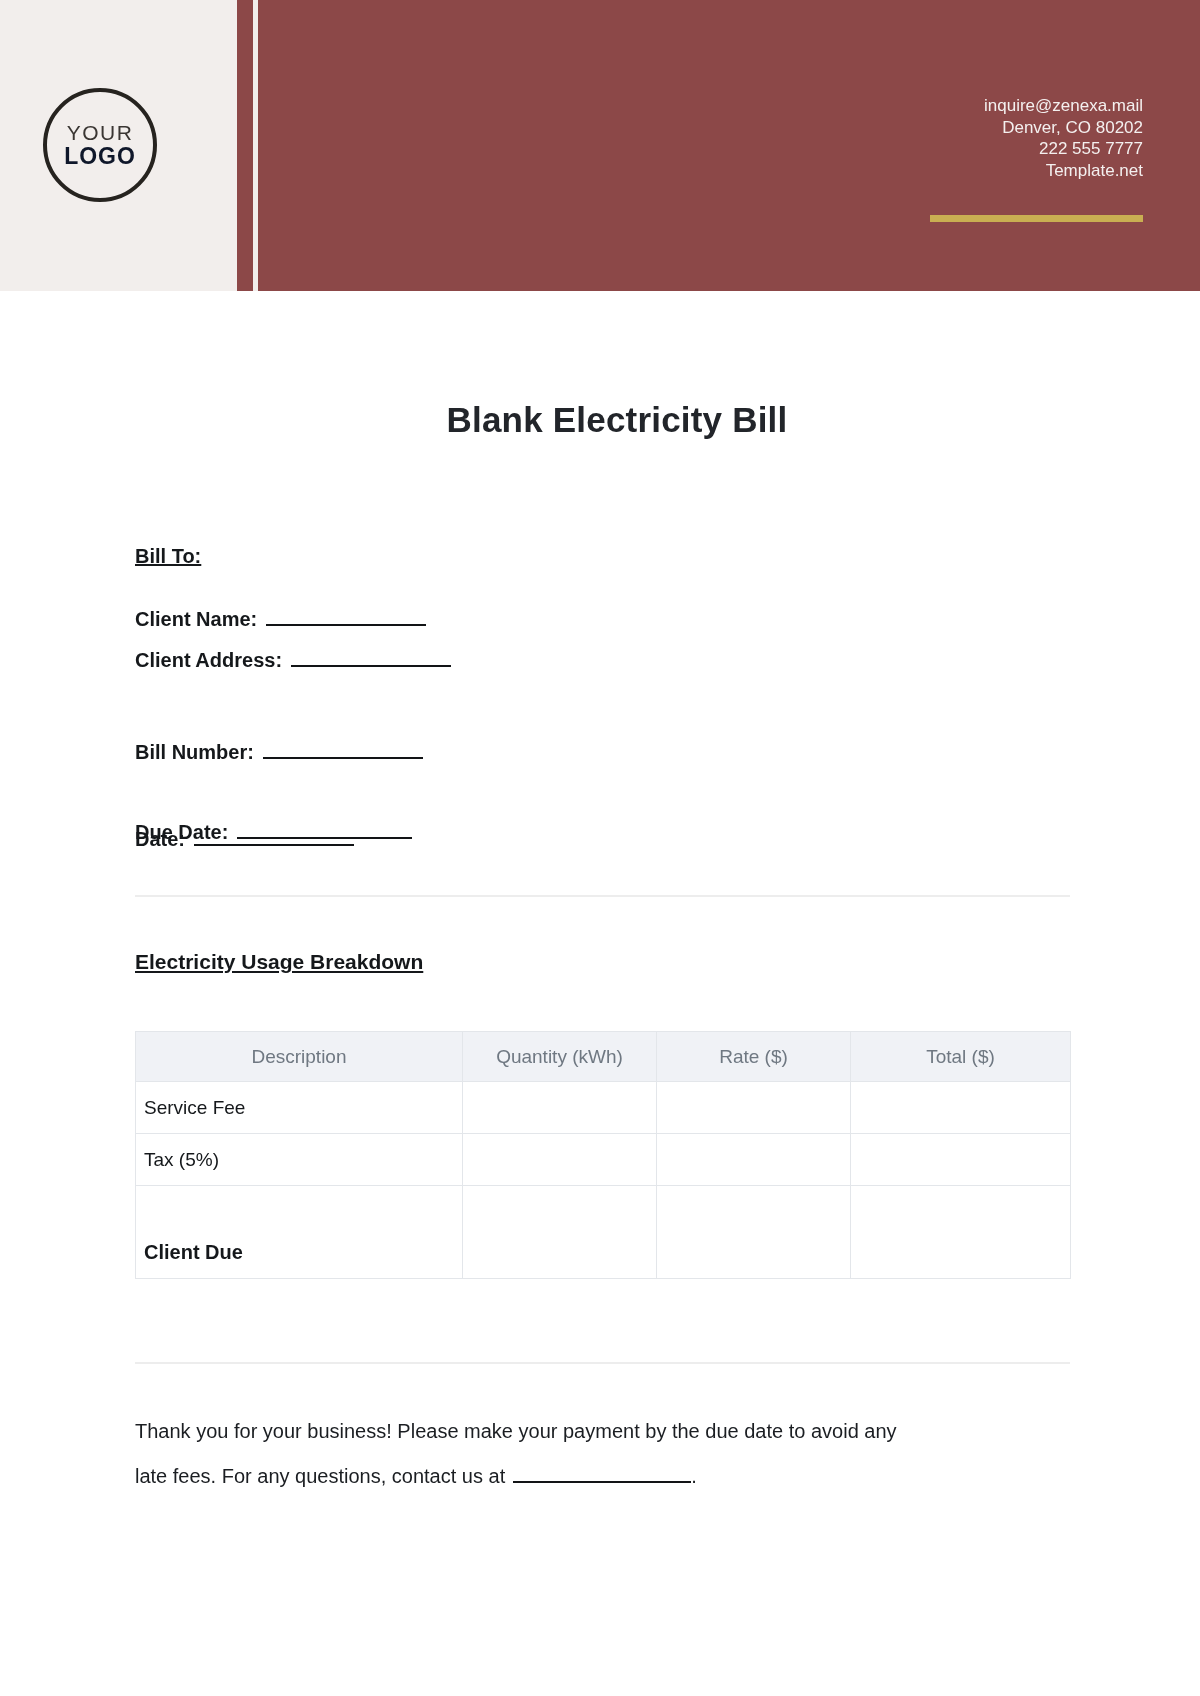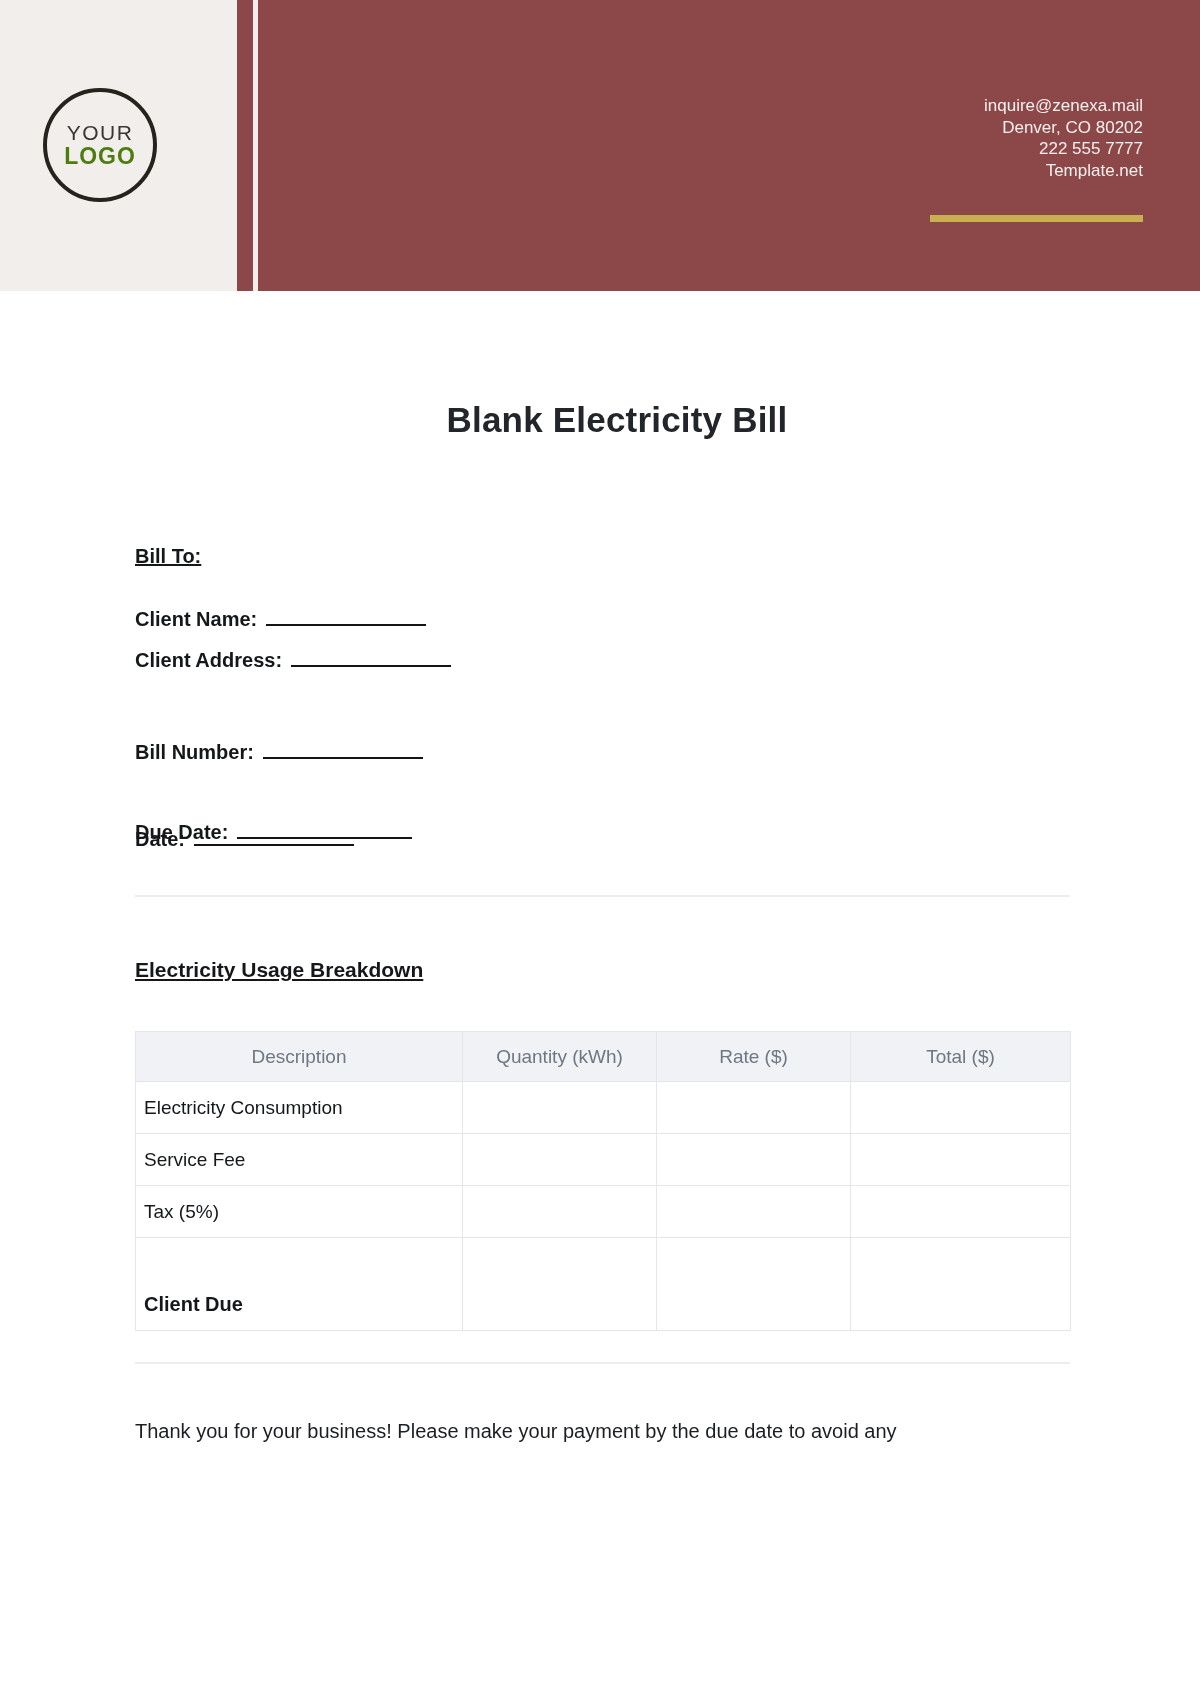--- a/index.html
+++ b/index.html
@@ -16,21 +16,21 @@
   .header-strip{position:absolute;top:0;left:237px;width:16px;height:291px;background:var(--maroon,#8C4848);}
   .header-main{position:absolute;top:0;left:258px;width:942px;height:291px;background:var(--maroon,#8C4848);}
   .logo-circle{
     position:absolute;top:88px;left:43px;width:106px;height:106px;
     border:4px solid #26231F;border-radius:50%;
     display:flex;flex-direction:column;align-items:center;justify-content:center;
     line-height:1.05;
     text-align:right;
   }
   .logo-your{font-size:21px;font-weight:400;letter-spacing:1.5px;color:#3A3633;}
-  .logo-logo{font-size:23px;font-weight:700;letter-spacing:1px;color:#4d7c0f;}
+  .logo-logo{font-size:23px;font-weight:700;letter-spacing:1px;color:#0f172a;}
   .contact{
     position:absolute;top:95px;right:57px;text-align:right;
     color:#F4F0EF;font-size:17px;line-height:21.5px;font-weight:400;
   }
   .gold-bar{position:absolute;top:215px;right:57px;width:213px;height:7px;background:var(--gold,#C9AF52);}
 
   
   .title{
     position:absolute;top:400px;left:17px;width:1200px;margin:0;
     text-align:center;font-size:35px;font-weight:700;color:#22252A;
@@ -117,44 +117,38 @@
   </div>
   <div class="field" style="top:778px;margin-top:47px;">
     <span>Date:</span><span class="blank"></span>
   </div>
   <div class="field" style="top:818px;">
     <span>Due Date:</span><span class="blank blank-wide"></span>
   </div>
 
   <div class="divider" style="top:895px;"></div>
 
-  <h2 class="section-heading" style="top:950px;font-size:21px;margin-top:8px;">Electricity Usage Breakdown</h2>
+  <h2 class="section-heading" style="top:950px;font-size:21px;">Electricity Usage Breakdown</h2>
 
   <table class="usage-table">
     <colgroup>
       <col style="width:327px;">
         <col style="width:194px;">
         <col style="width:194px;">
         <col style="width:220px;">
     </colgroup>
     <thead>
       <tr>
         <th>Description</th>
         <th>Quantity (kWh)</th>
         <th>Rate ($)</th>
         <th>Total ($)</th>
       </tr>
     </thead>
     <tbody>
-      <tr>
-        <td>Electricity Consumption</td>
-        <td></td>
-        <td></td>
-        <td></td>
-      </tr>
       <tr style="height:52px;">
         <td>Service Fee</td>
         <td></td>
         <td></td>
         <td></td>
       </tr>
       <tr style="height:52px;">
         <td>Tax (5%)</td>
         <td></td>
         <td></td>
@@ -165,14 +159,17 @@
         <td></td>
         <td></td>
         <td></td>
       </tr>
     </tbody>
   </table>
 
   <div class="divider" style="top:1362px;"></div>
 
   <p class="footer-line" style="top:1420px;">Thank you for your business! Please make your payment by the due date to avoid any</p>
+  <p class="footer-line" style="top:1462px;">
+    <span>late fees. For any questions, contact us at</span><span class="blank blank-footer"></span><span>.</span>
+  </p>
 
 </div>
 
 </body></html>

